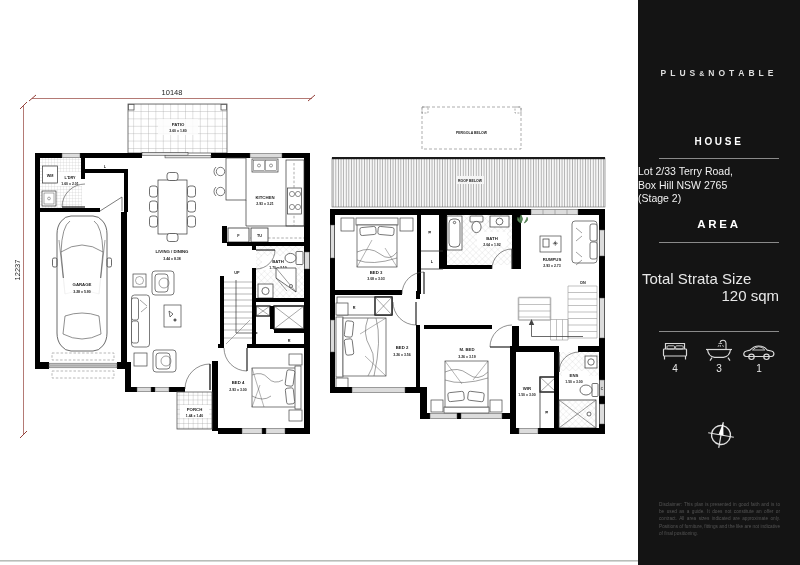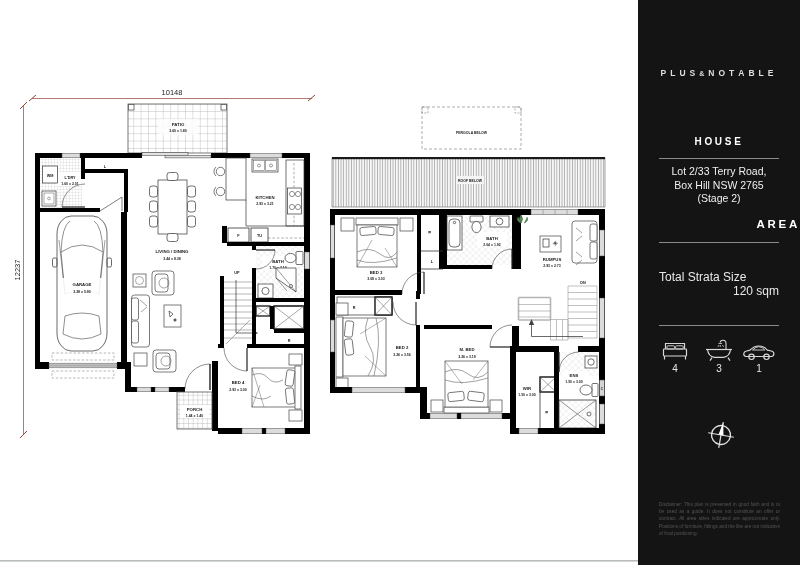--- a/index.html
+++ b/index.html
@@ -749,27 +749,27 @@
 </svg>
 
 <div class="sb">
 
 <div style="text-align:center;margin-top:68px;font-size:8.5px;letter-spacing:4px;color:#dedede;font-weight:bold;">PLUS<span style="font-size:7px;">&amp;</span>NOTАBLE</div>
 
 <div style="text-align:center;margin-top:58px;font-size:10px;letter-spacing:2.7px;color:#fff;font-weight:bold;">HOUSE</div>
 
 <div style="margin:11px 21px 0 21px;border-top:1px solid #8a8a8a;"></div>
 
-<div style="text-align:center;margin-top:6px;font-size:10.5px;line-height:13.5px;color:#f0f0f0;">Lot 2/33 Terry Road,<br>Box Hill NSW 2765<br>(Stage 2)</div>
-
-<div style="text-align:right;margin-top:12px;font-size:11.5px;letter-spacing:2.7px;color:#fff;font-weight:bold;">AREA</div>
+<div style="margin-top:6px;font-size:10.5px;line-height:13.5px;color:#f0f0f0;">Lot 2/33 Terry Road,<br>Box Hill NSW 2765<br>(Stage 2)</div>
+
+<div style="text-align:center;margin-top:12px;font-size:11.5px;letter-spacing:2.7px;color:#fff;font-weight:bold;">AREA</div>
 
 <div style="margin:12px 21px 0 21px;border-top:1px solid #8a8a8a;"></div>
 
-<div style="margin:27px 21px 0 21px;font-size:12px;color:#e8e8e8;">
+<div style="margin:27px 21px 0 4px;font-size:15px;color:#e8e8e8;">
       <span style="float:left;">Total Strata Size</span>
       <span style="float:right;">120 sqm</span>
       <div style="clear:both;"></div>
     </div>
 
 <div style="margin:27px 21px 0 21px;border-top:1px solid #8a8a8a;"></div>
 
 <div style="position:absolute;left:0;top:337px;width:162px;">
 
 <svg width="44" height="38" style="position:absolute;left:15px;top:0;" viewBox="0 0 44 38">

